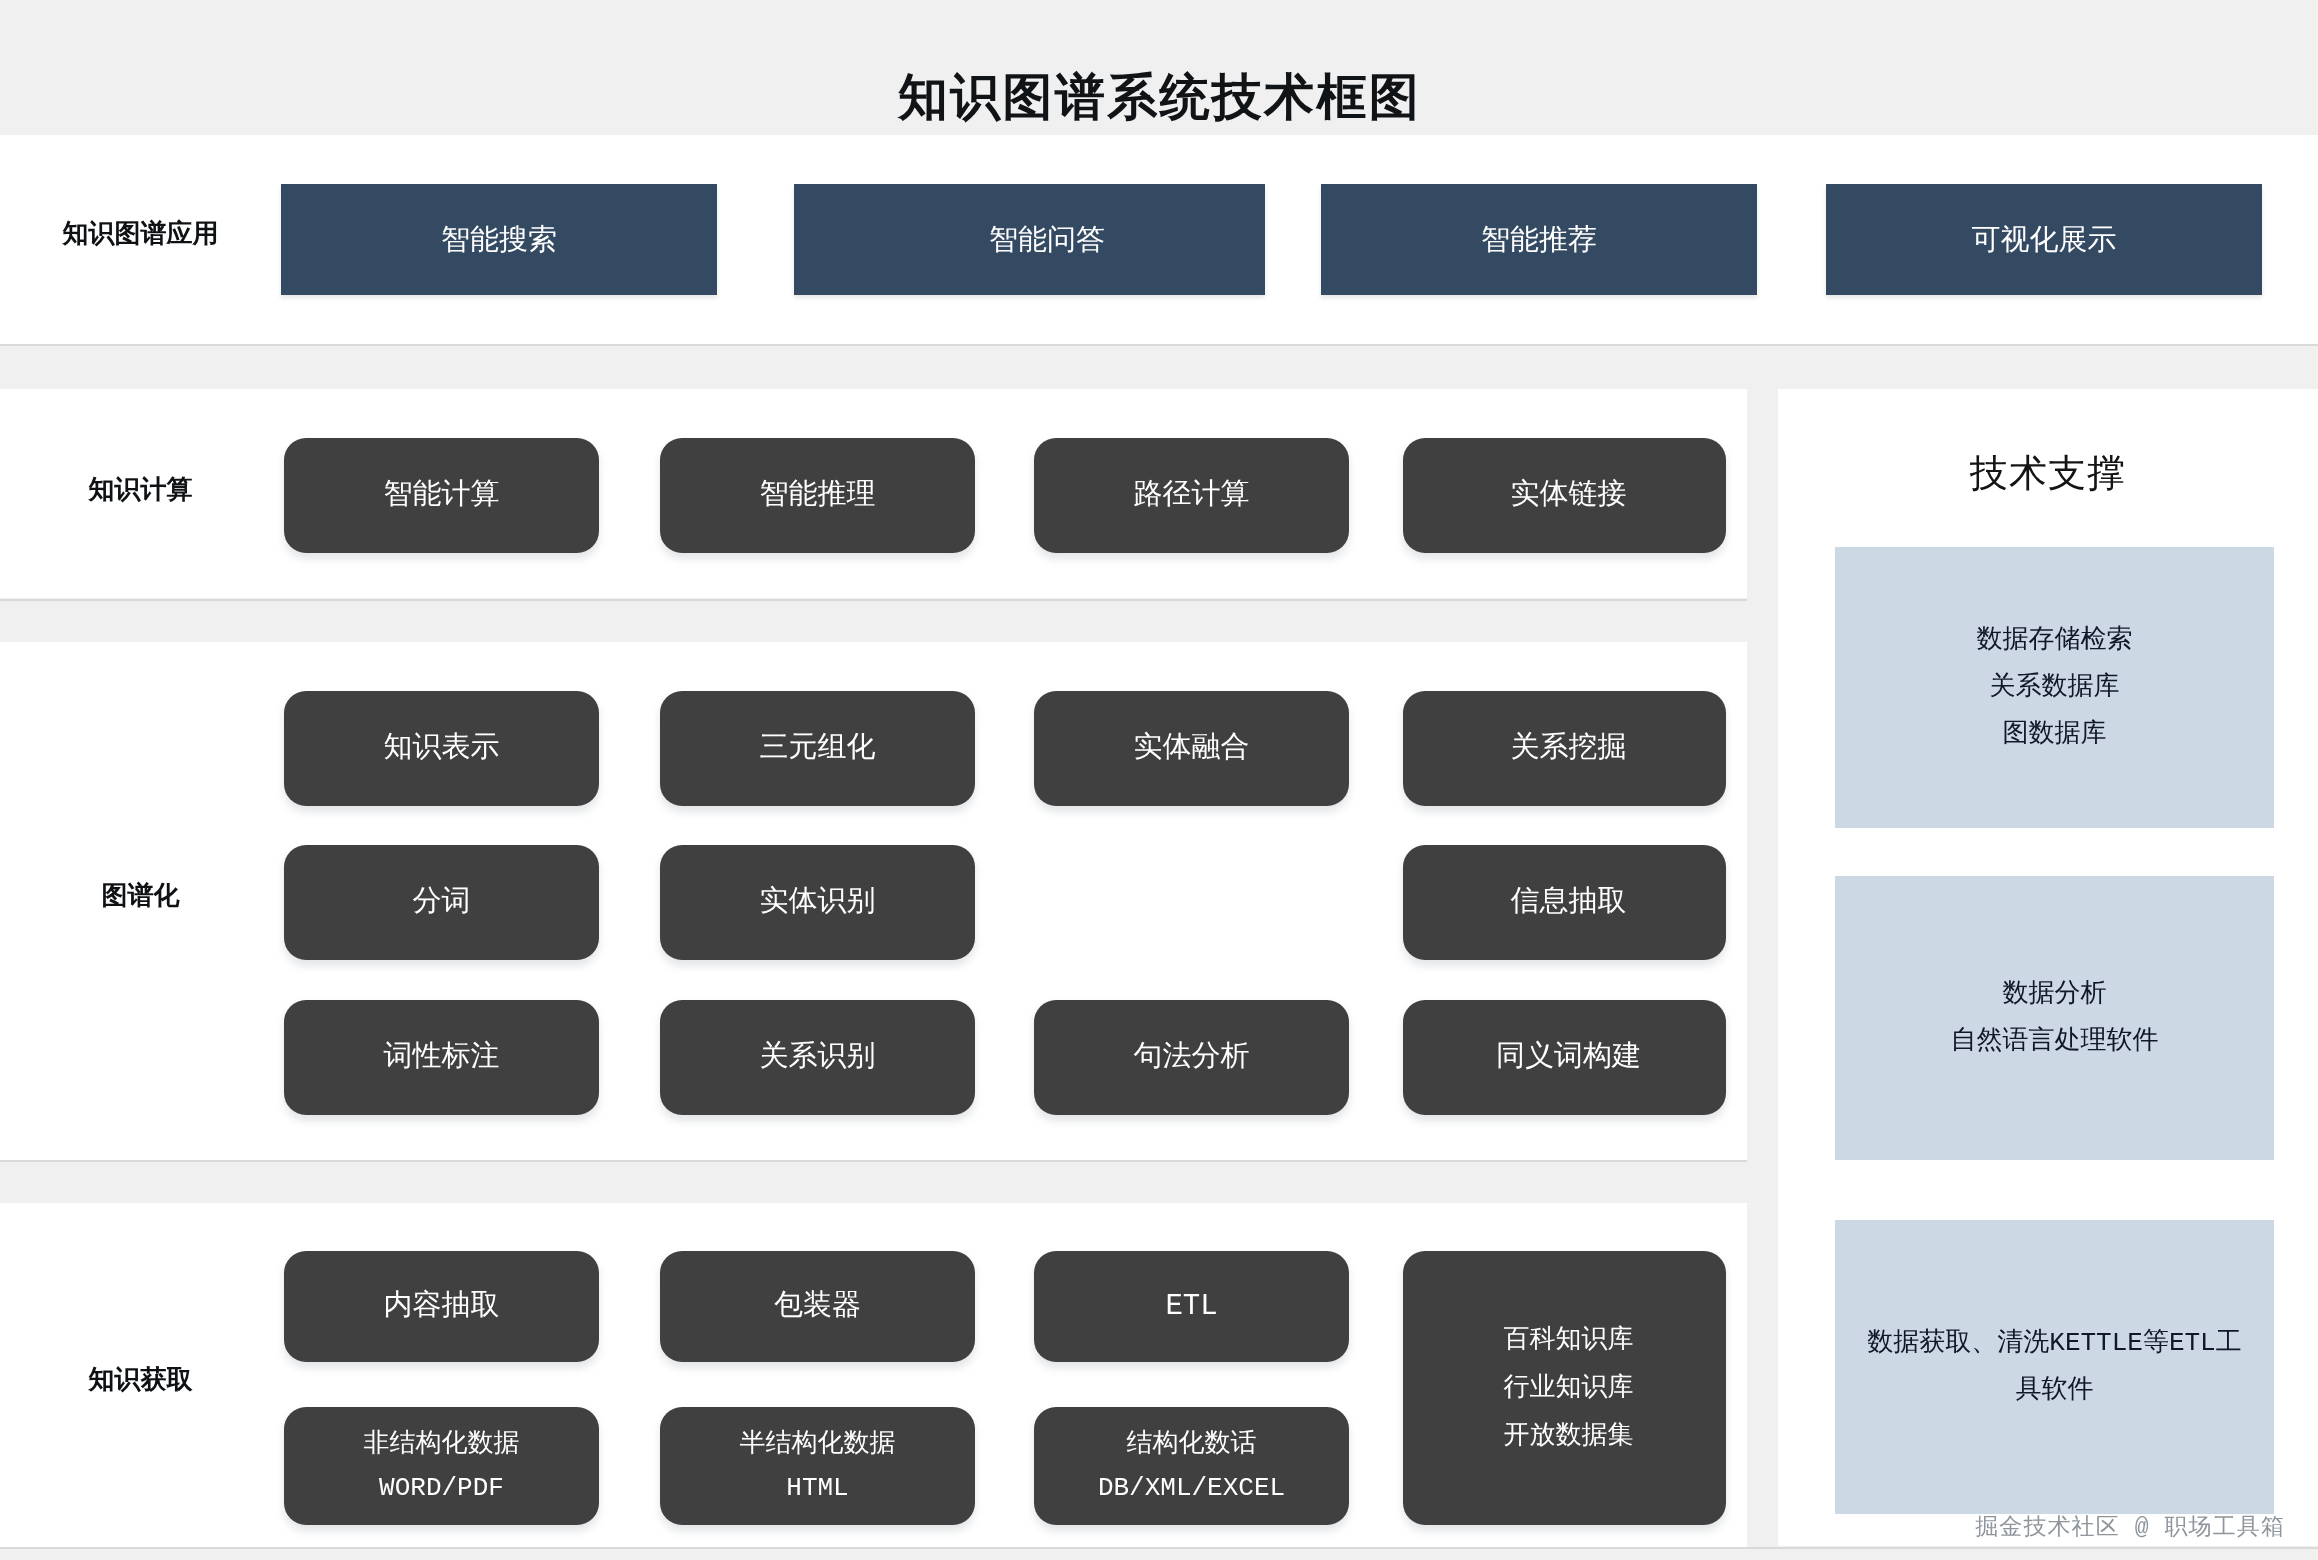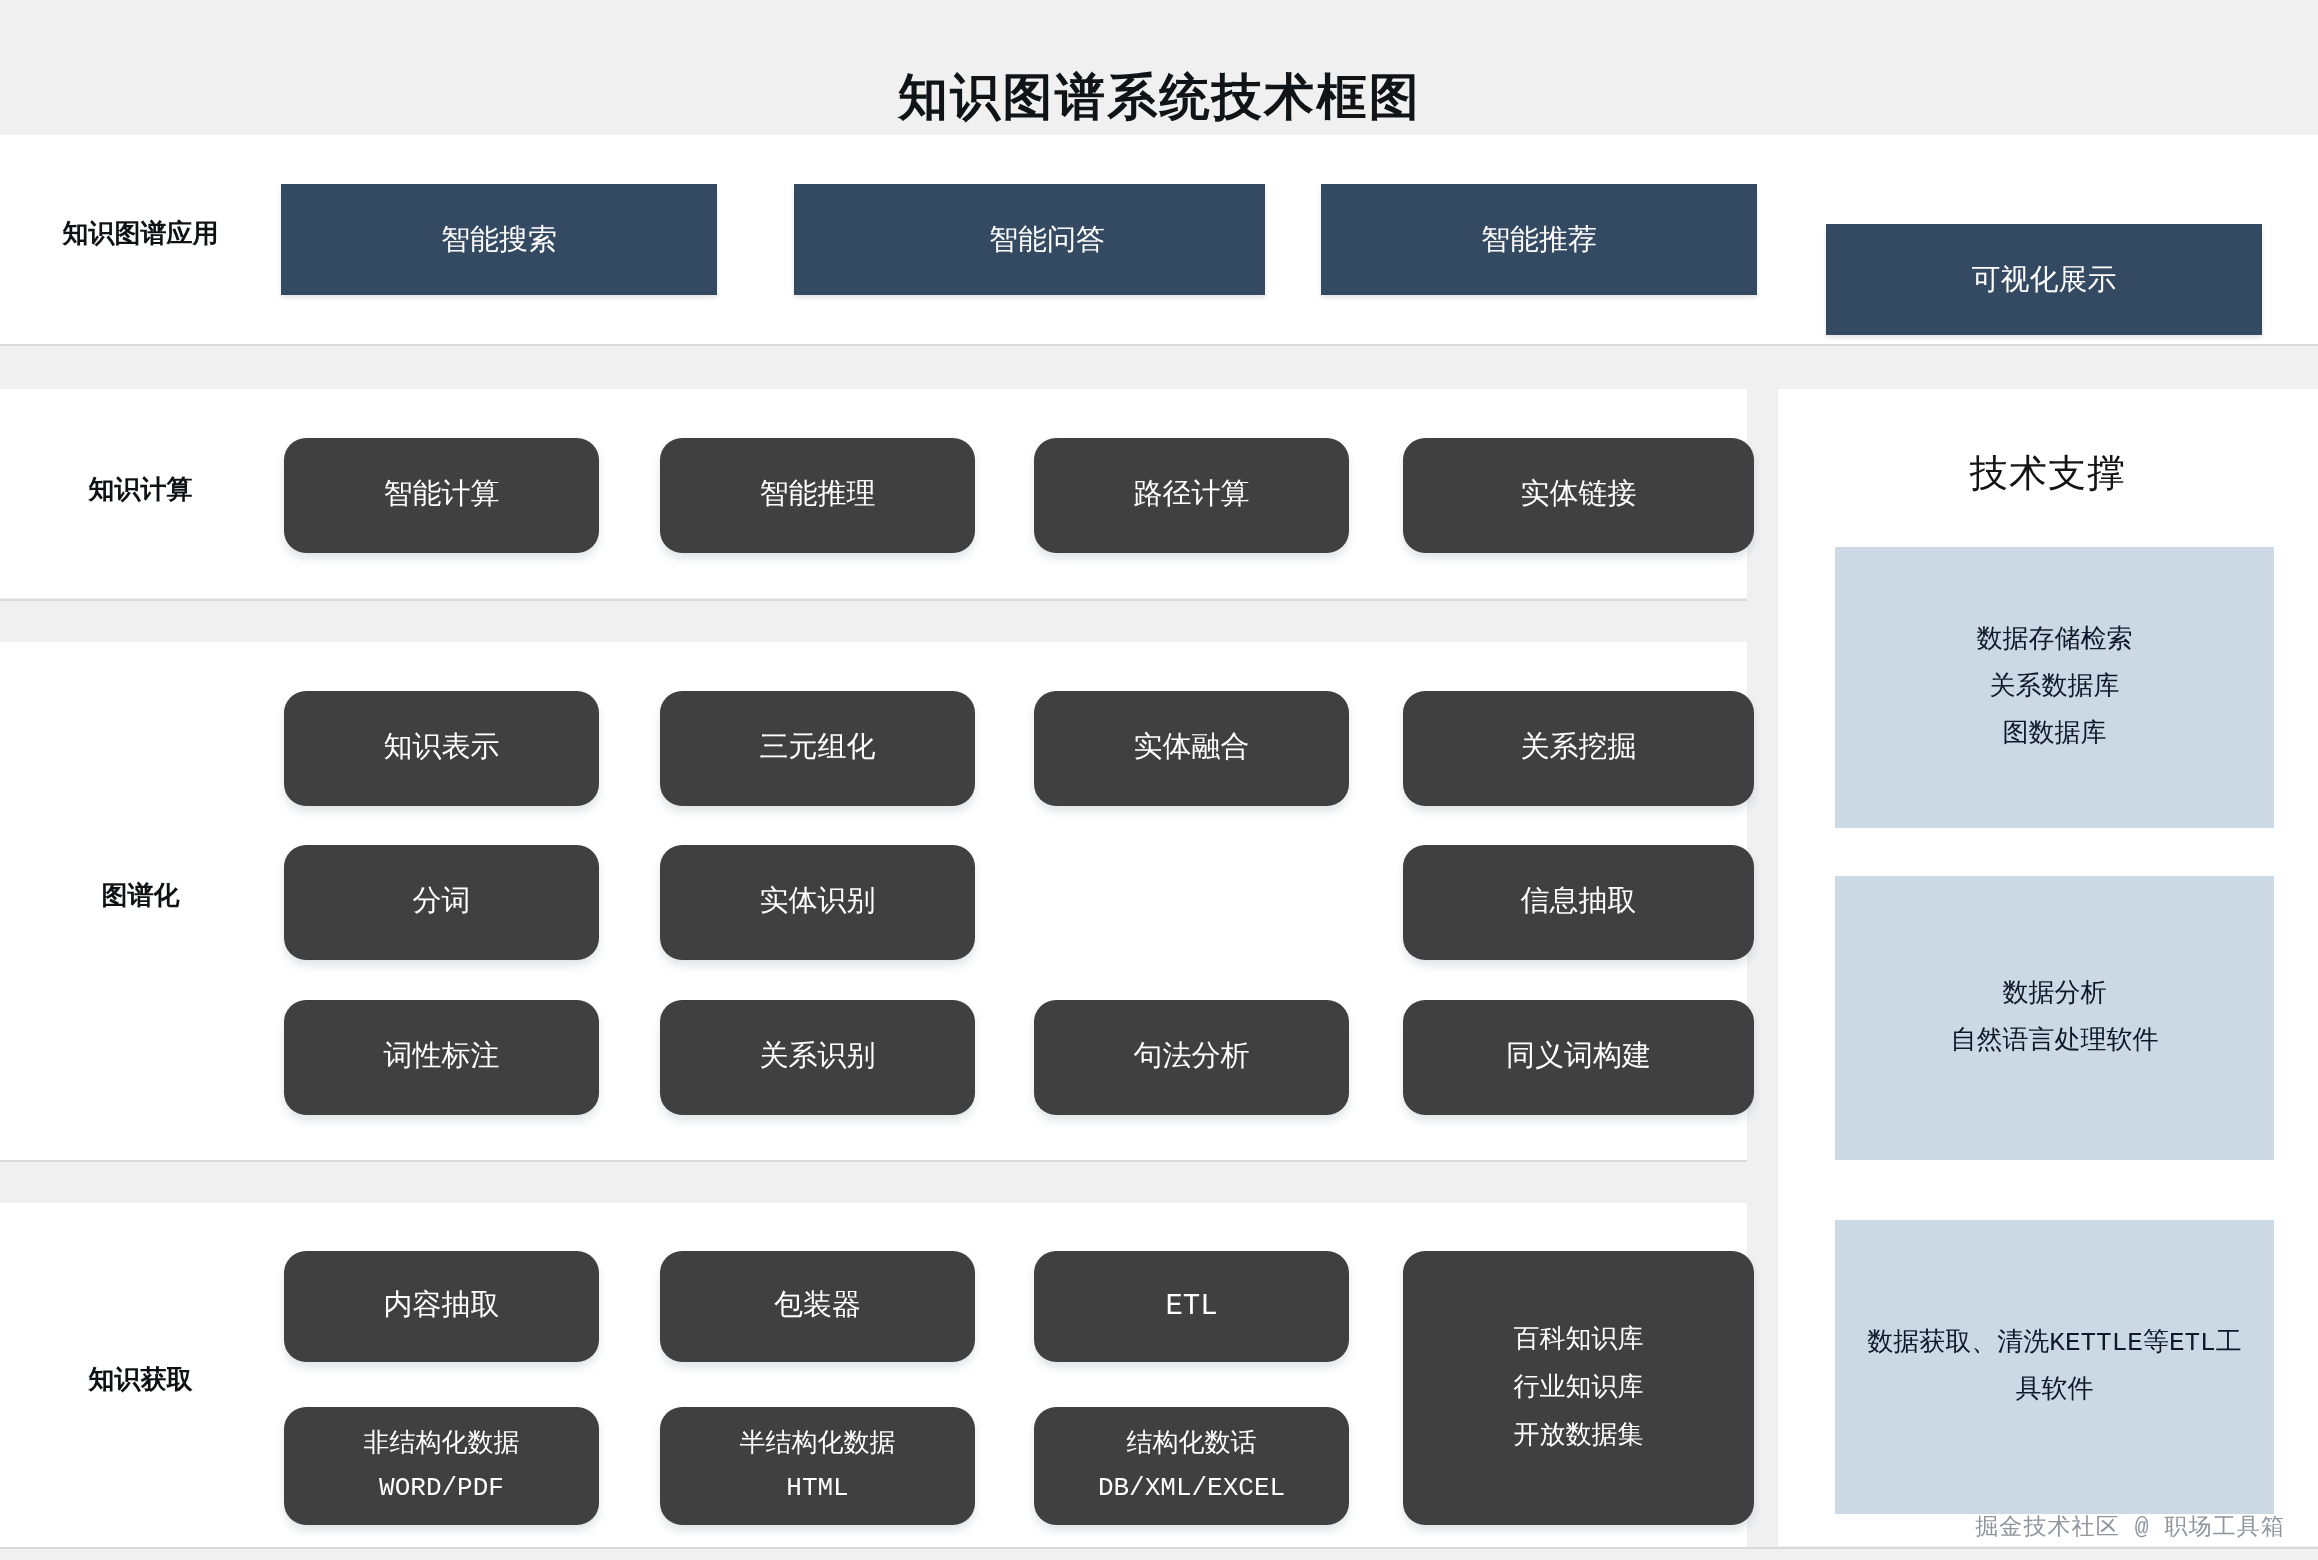--- a/index.html
+++ b/index.html
@@ -35,33 +35,33 @@
   #label-acquisition{top:1368px;}
 
   .dark-box{
     position:absolute;top:184px;height:111px;background:#344a63;color:#ffffff;
     display:flex;align-items:center;justify-content:center;font-size:29px;
     box-shadow:0 3.4px 4.6px rgba(0,0,0,0.10);
   }
   .d1{left:281px;width:436px;}
   .d2{left:794px;width:436px;padding-left:35px;}
   .d3{left:1321px;width:436px;}
-  .d4{left:1826px;width:436px;margin-top:40px;}
+  .d4{left:1826px;width:436px;}
 
   .blue-box{
     position:absolute;background:#404040;border-radius:22px;color:#ffffff;
     display:flex;flex-direction:column;align-items:center;justify-content:center;
     font-size:29px;line-height:1.7;text-align:center;
     box-shadow:0 5.7px 8px rgba(100,110,125,0.18);
   }
   .blue-box.small{font-size:26px;}
   .c1{left:284px;width:315px;}
   .c2{left:660px;width:315px;}
   .c3{left:1034px;width:315px;}
-  .c4{left:1403px;width:351px;}
+  .c4{left:1403px;width:315px;padding-left:8px;}
   .rk{top:438px;height:115px;}
   .ra{top:691px;height:115px;}
   .rb{top:845px;height:115px;}
   .rc{top:1000px;height:115px;}
   .rq1{top:1251px;height:111px;}
   .rq2{top:1407px;height:118px;}
   .rkb{top:1251px;height:274px;line-height:1.85;}
 
   .support-title{
     position:absolute;left:1778px;top:448px;width:540px;text-align:center;

